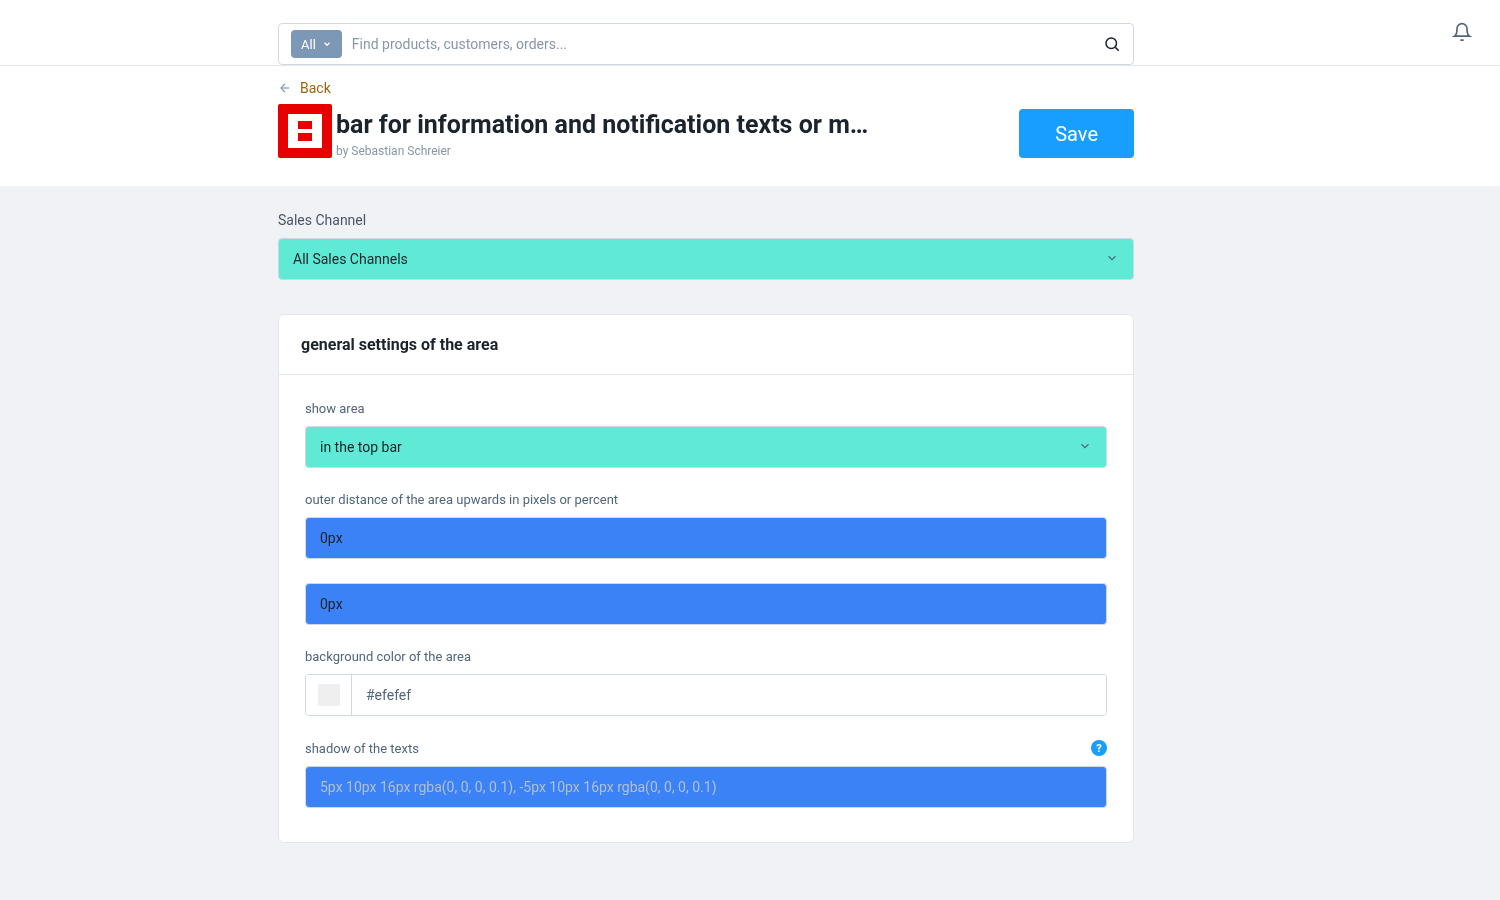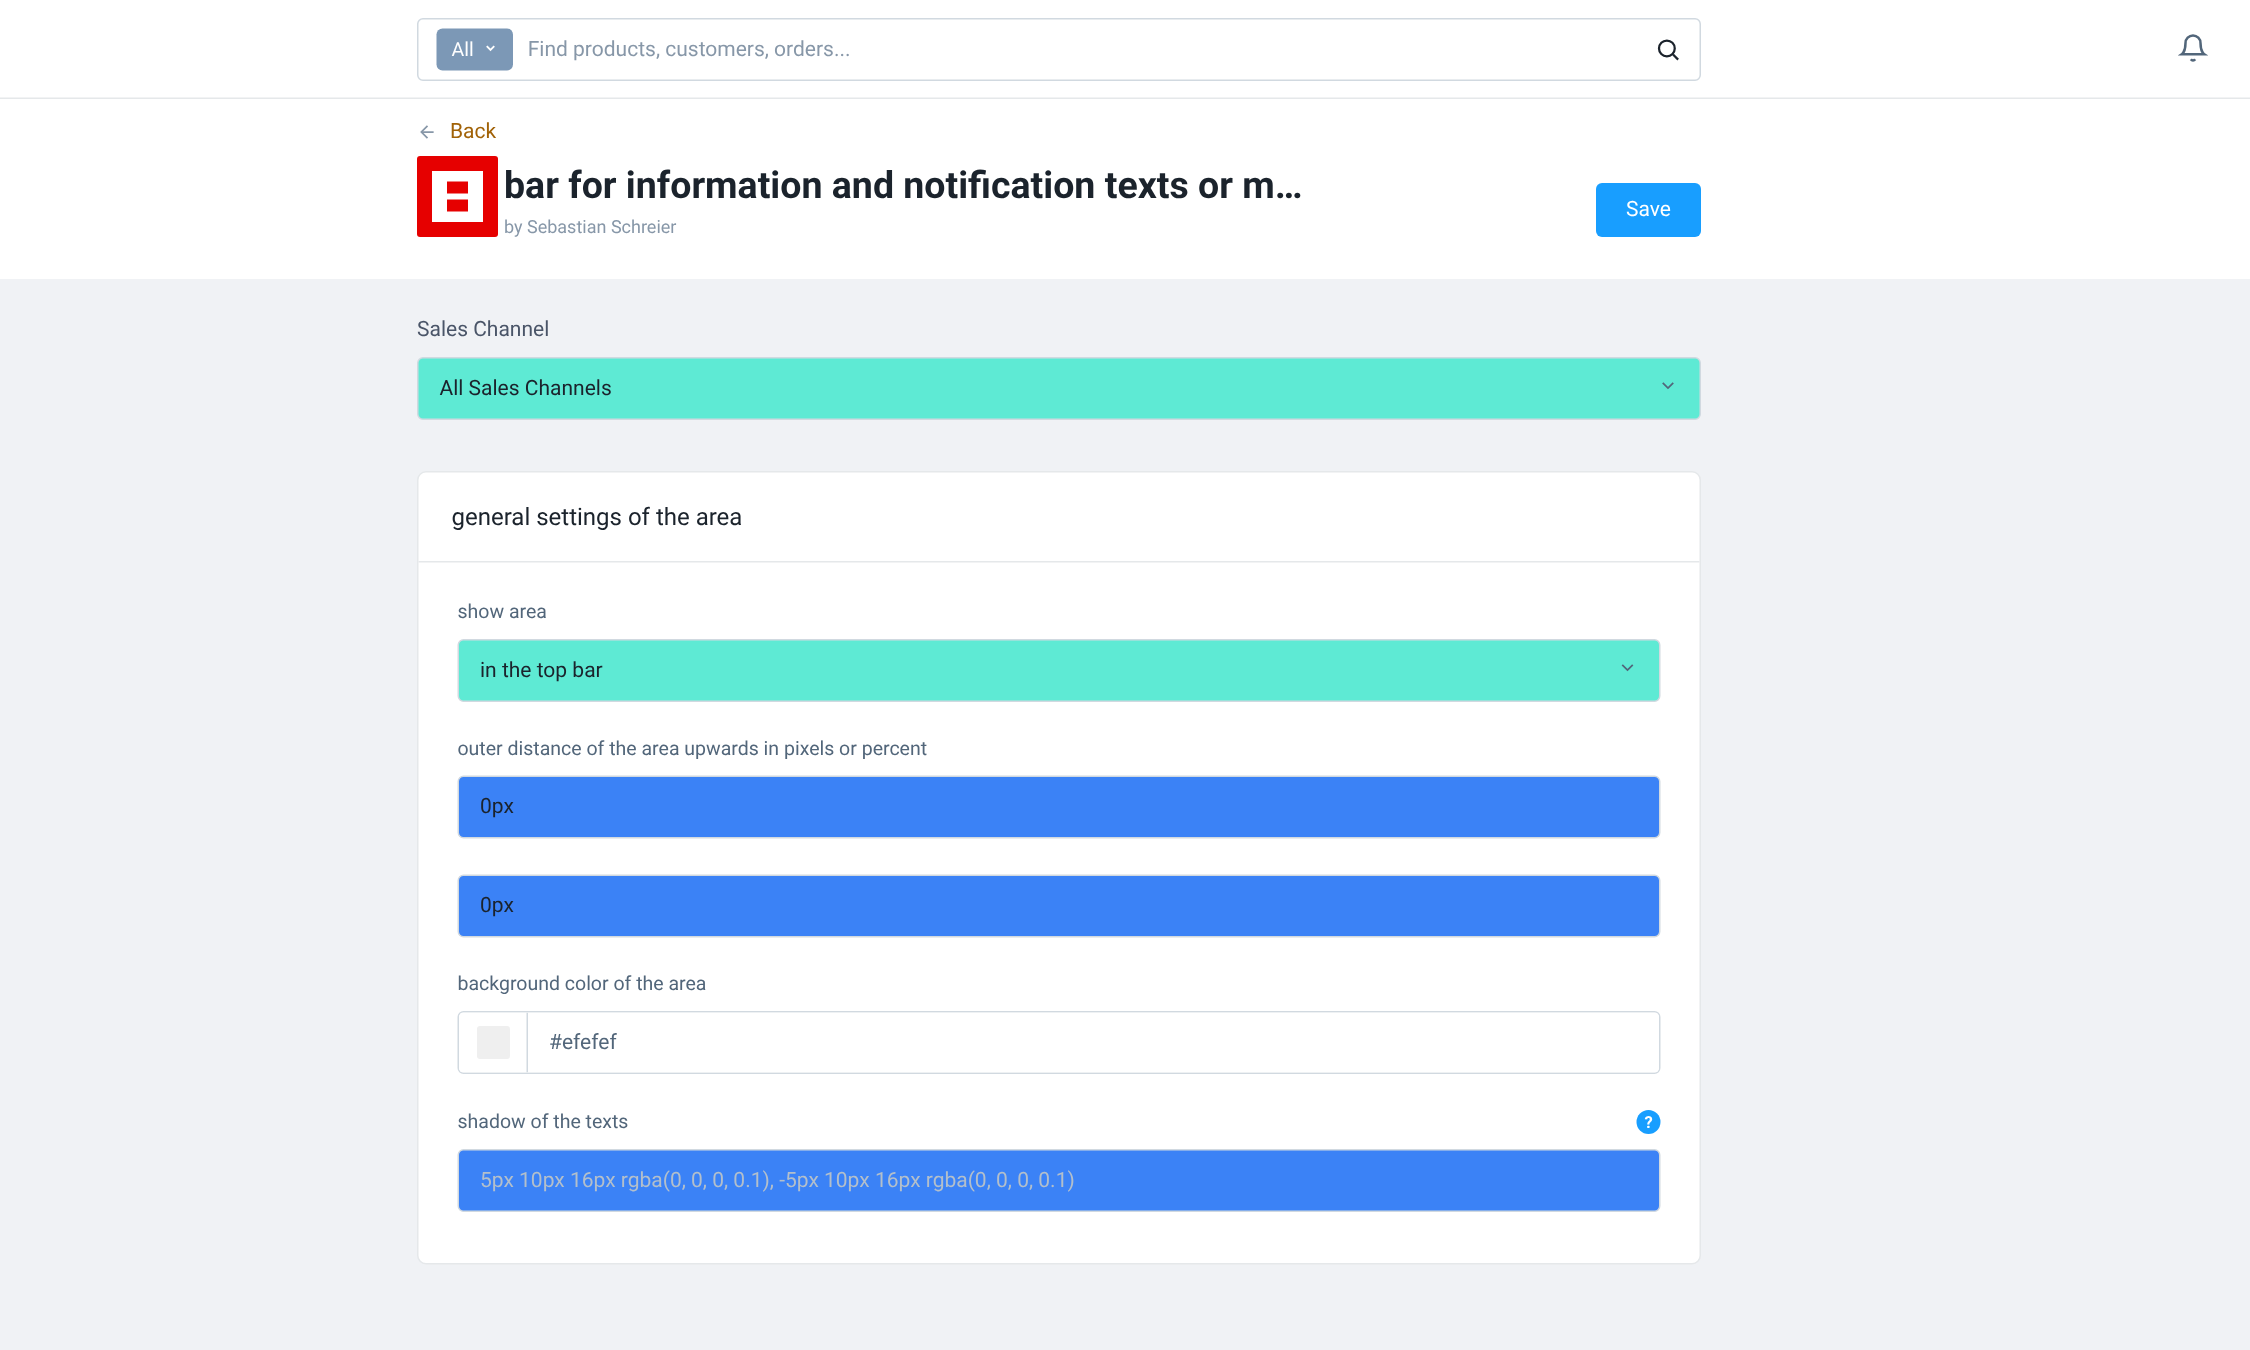--- a/index.html
+++ b/index.html
@@ -1,44 +1,44 @@
 <!DOCTYPE html>
 <html><head>
 <meta charset="utf-8">
 <style>
 *{box-sizing:border-box;margin:0;padding:0;font-family:-apple-system,BlinkMacSystemFont,"Segoe UI",Roboto,"Helvetica Neue",Arial,sans-serif}
 body{background:#fff;color:#1b232c;font-size:14px}
-.topbar{height:66px;border-bottom:1px solid #e5e8ea;display:flex;align-items:flex-start;padding:12px 20px;position:relative}
+.topbar{height:66px;border-bottom:1px solid #e5e8ea;display:flex;align-items:flex-end;padding:0 20px;position:relative}
 .search-wrap{width:856px;margin-left:258px;height:42px;border:1px solid #d1d9e0;border-radius:4px;display:flex;align-items:center;padding:0 12px;background:#fff}
 .filter-pill{background:#7c98b6;color:#fff;height:28px;border-radius:4px;display:flex;align-items:center;padding:0 10px;font-size:13px;gap:6px;cursor:pointer}
 .filter-pill .chev{display:inline-block}
 .search-input{flex:1;border:none;outline:none;font-size:14px;color:#52667a;margin-left:10px;background:transparent}
 .search-input::placeholder{color:#8797a8}
 .search-icon{width:18px;height:18px;color:#1b232c}
 .bell{position:absolute;right:28px;top:22px;color:#52667a}
 .header{background:#fff;padding:14px 0 28px 0}
 .container{width:856px;margin-left:278px}
 .back{display:flex;align-items:center;gap:8px;color:#a16207;font-size:14px;cursor:pointer;margin-bottom:6px}
 .back svg{width:14px;height:14px}
 .header-row{display:flex;align-items:flex-end;gap:4px}
 .app-icon{width:54px;height:54px;background:#e60000;border-radius:2px;display:flex;align-items:center;justify-content:center;margin-top:2px}
 .app-icon-inner{width:34px;height:34px;background:#fff;position:relative}
 .app-icon-inner::before{content:"";position:absolute;background:#e60000;width:14px;height:8px;top:7px;left:10px}
 .app-icon-inner::after{content:"";position:absolute;background:#e60000;width:14px;height:8px;bottom:7px;right:10px}
 .title-block{flex:1;min-width:0}
 .page-title{font-size:25px;font-weight:700;color:#1b232c;white-space:nowrap;overflow:hidden;text-overflow:ellipsis;line-height:1.25}
 .byline{font-size:12px;color:#8797a8;margin-top:4px}
-.save-btn{background:#189eff;color:#fff;border:none;border-radius:4px;height:36px;padding:0 20px;font-size:14px;cursor:pointer;margin-top:4px}
+.save-btn{background:#189eff;color:#fff;border:none;border-radius:4px;height:49px;padding:0 36px;font-size:20px;cursor:pointer;margin-top:4px}
 .body-bg{background:#f0f2f5;min-height:720px;padding-top:26px;padding-bottom:40px}
 .label{font-size:14px;color:#4a5568;margin-bottom:10px;display:block}
 .select{width:100%;height:42px;border:1px solid #d1d9e0;border-radius:4px;background:#5eead4;display:flex;align-items:center;justify-content:space-between;padding:0 14px;cursor:pointer;color:#1b232c;font-size:14px}
 .select .chev{color:#52667a}
 .card{background:#fff;border:1px solid #e5e8ea;border-radius:6px;margin-top:34px}
 .card-header{padding:20px 22px;border-bottom:1px solid #e5e8ea}
-.card-title{font-size:16px;font-weight:400;color:#1b232c}
+.card-title{font-size:16px;font-weight:700;color:#1b232c}
 .card-body{padding:26px 26px 10px 26px}
 .field{margin-bottom:24px}
 .field-label{font-size:13px;color:#52667a;margin-bottom:10px;display:flex;align-items:center;justify-content:space-between}
 .input{width:100%;height:42px;border:1px solid #d1d9e0;border-radius:4px;padding:0 14px;font-size:14px;color:#1b232c;outline:none;background:#3b82f6}
 .input::placeholder{color:#b3bfcb}
 .color-row{display:flex;width:100%;height:42px;border:1px solid #d1d9e0;border-radius:4px;overflow:hidden}
 .swatch-wrap{width:46px;border-right:1px solid #d1d9e0;display:flex;align-items:center;justify-content:center;background:#fff}
 .swatch{width:22px;height:22px;background:#efefef;border-radius:2px}
 .color-input{flex:1;border:none;outline:none;padding:0 14px;font-size:14px;color:#52667a}
 .help-badge{width:16px;height:16px;border-radius:50%;background:#189eff;color:#fff;display:flex;align-items:center;justify-content:center;font-size:11px;font-weight:700;cursor:pointer}

